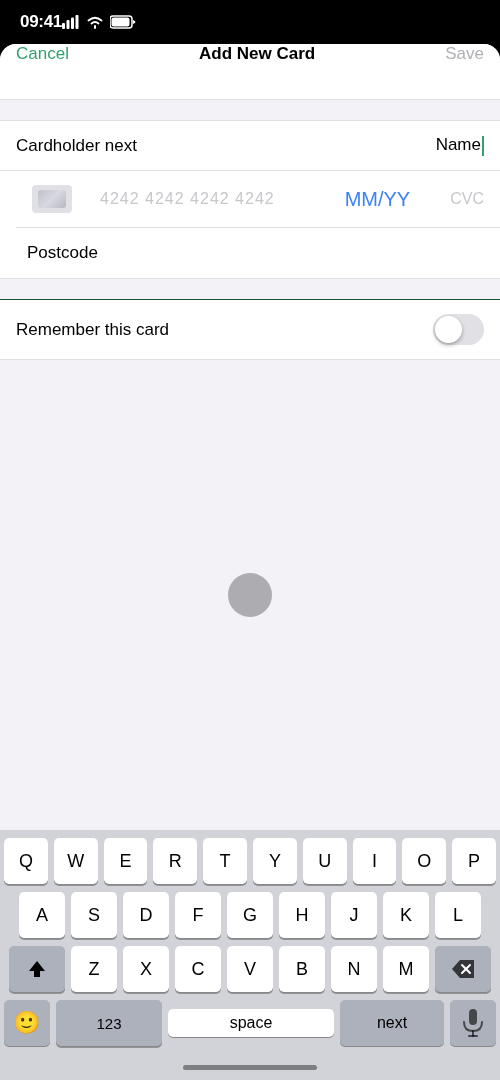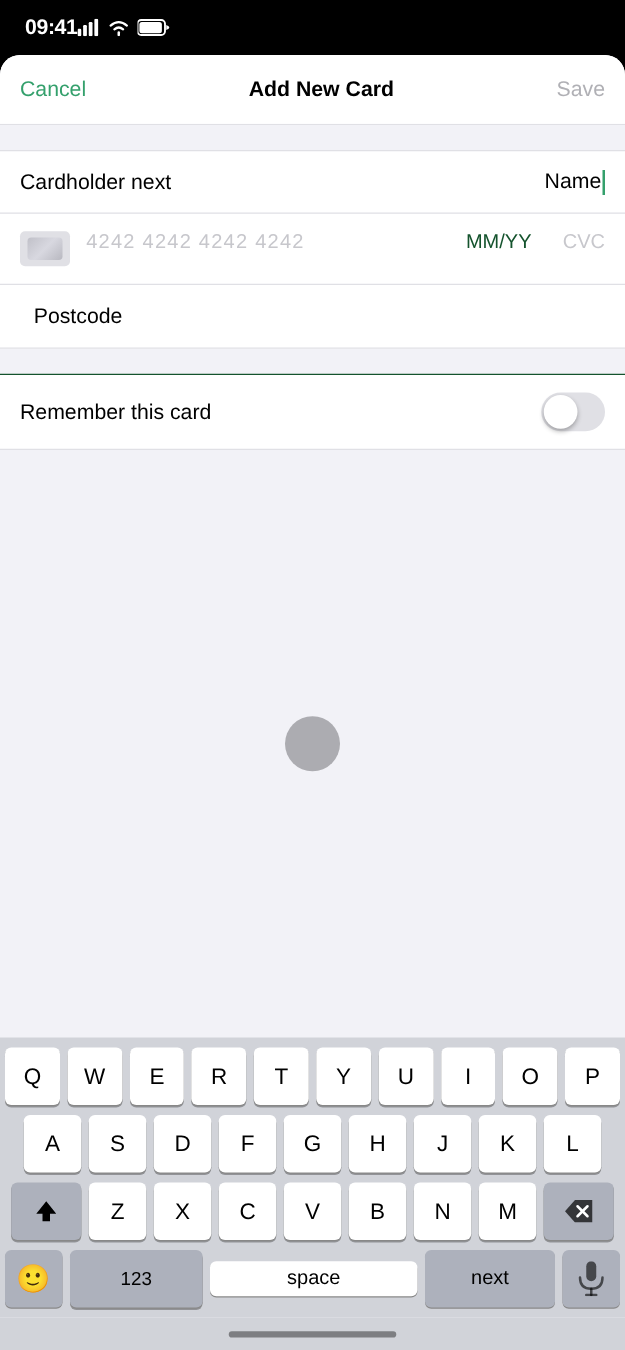--- a/index.html
+++ b/index.html
@@ -42,21 +42,21 @@
       display: flex;
       flex-direction: column;
     }
 
     
     .nav-bar {
       background: #fff;
       border-radius: 16px 16px 0 0;
       height: 56px;
       display: flex;
-      align-items: center;
+      align-items: flex-start;
       justify-content: space-between;
       padding: 0 16px;
       border-bottom: 1px solid #e0e0e5;
       gap: 20px;
     }
     .nav-cancel {
       color: #34a06c;
       font-size: 17px;
       cursor: pointer;
     }
@@ -115,24 +115,25 @@
       animation: blink 1s step-end infinite;
     }
     @keyframes blink {
       0%, 100% { opacity: 1; }
       50% { opacity: 0; }
     }
 
     
     .card-row {
       display: flex;
-      align-items: flex-start;
+      align-items: center;
       padding: 14px 16px;
       border-bottom: 1px solid #e0e0e5;
-      gap: 13px;
+      gap: 28px;
+      margin-left: 16px;
     }
     .card-icon {
       width: 40px;
       height: 28px;
       background: #e0e0e5;
       border-radius: 4px;
       display: flex;
       align-items: center;
       justify-content: center;
     }
@@ -142,22 +143,22 @@
       background: linear-gradient(135deg, #c0c0c8 0%, #d8d8e0 50%, #b8b8c0 100%);
       border-radius: 3px;
     }
     .card-number {
       font-size: 16px;
       color: #c7c7cc;
       flex: 1;
       letter-spacing: 1px;
     }
     .card-mm {
-      font-size: 16px;
-      color: #14532d;
+      font-size: 20px;
+      color: #3b82f6;
       margin-right: 12px;
     }
     .card-cvc {
       font-size: 16px;
       color: #c7c7cc;
     }
 
     
     .toggle-section {
       background: #fff;

